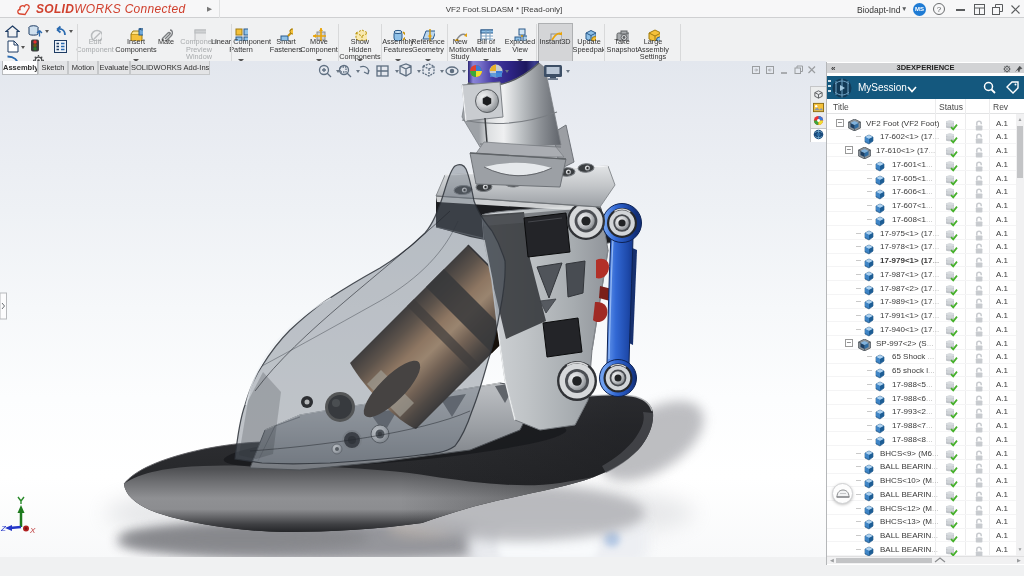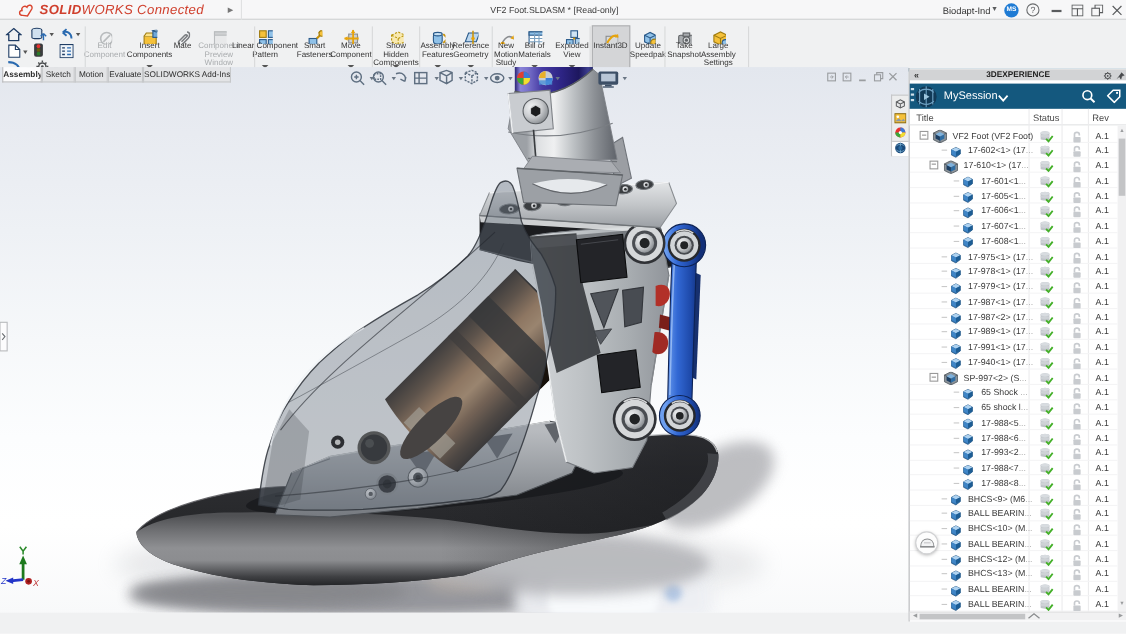--- a/index.html
+++ b/index.html
@@ -854,21 +854,21 @@
           <div class="rev">A.1</div>
         </div>
 <div class="trow" style="top:137.50px;">
           <div class="abs" style="left:29px;top:6.5px;width:5px;height:1px;background:#c9c9c9"></div>
           <div class="abs" style="left:36px;top:1px;"><svg width="12" height="12" viewBox="0 0 12 12">
               <path d="M2 4 L6 2 L10 4 L10 8 L6 11 L2 9 Z" fill="#3578b8" stroke="#1a4a74" stroke-width="0.6"></path>
               <path d="M2 4 L6 2 L10 4 L6 6 Z" fill="#aed2f0"></path>
               <path d="M6 6 L10 4 L10 8 L6 10 Z" fill="#1d5d94"></path>
               <path d="M2 4 L6 6 L6 10 L2 8 Z" fill="#3f85c6"></path>
             </svg></div>
-          <div class="tlabel" style="left:53px;">17-979&lt;1&gt; (17<span class="tdots">...</span></div>
+          <div class="tlabel" style="left:53px;font-weight:bold;">17-979&lt;1&gt; (17<span class="tdots">...</span></div>
           <div class="abs" style="left:118px;top:0.5px;"><svg width="13" height="11" viewBox="0 0 13 11">
               <ellipse cx="5" cy="1.9" rx="4" ry="1.5" fill="#c0c4c9"></ellipse>
               <path d="M1 1.9 L1 7.6 C1 8.6 9 8.6 9 7.6 L9 1.9" fill="#c0c4c9"></path>
               <ellipse cx="5" cy="4.7" rx="4" ry="1.5" fill="#ced2d6"></ellipse>
               <ellipse cx="5" cy="1.9" rx="4" ry="1.5" fill="#d8dce0"></ellipse>
               <path d="M6 7.2 L8.2 9.4 L12 4.6" fill="none" stroke="#45b02a" stroke-width="1.7"></path>
             </svg></div>
           <div class="abs" style="left:147px;top:0.5px;"><svg width="10" height="11" viewBox="0 0 10 11">
               <path d="M2.8 5.5 L2.8 3.2 C2.8 0.7 7.2 0.7 7.2 3.2 L7.2 4.2" fill="none" stroke="#c8cbcf" stroke-width="1.5"></path>
               <rect x="1.8" y="5.5" width="6.6" height="5" rx="0.8" fill="#c8cbcf"></rect>

